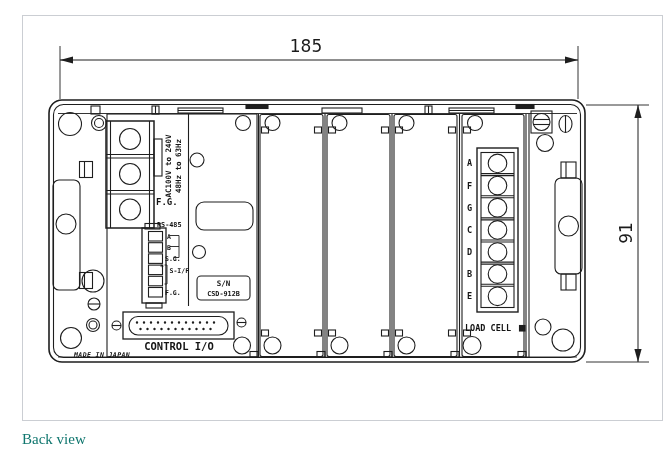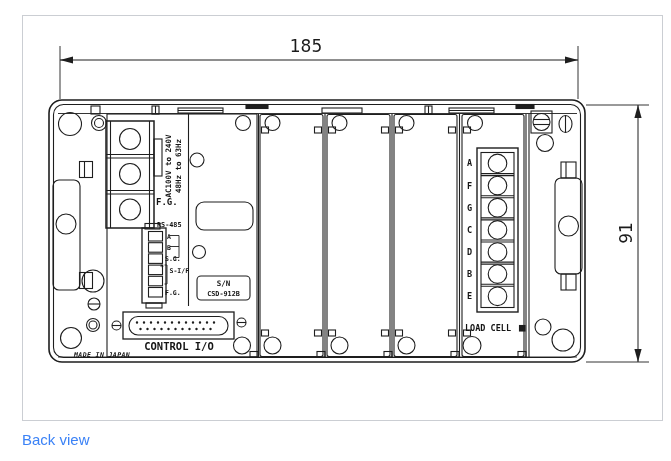--- a/index.html
+++ b/index.html
@@ -1,19 +1,19 @@
 <!DOCTYPE html>
 <html><head>
 <meta charset="utf-8">
 <style>
   html,body{margin:0;padding:0;background:#ffffff;}
   .stage{position:relative;width:671px;height:461px;background:#ffffff;overflow:hidden;
          font-family:"Liberation Sans",sans-serif;}
-  .caption{position:absolute;left:22px;top:431px;font-size:15px;color:#3b82f6;
-           font-family:Liberation Sans, sans-serif;}
+  .caption{position:absolute;left:22px;top:431px;font-size:15px;color:#0f766e;
+           font-family:Liberation Serif, serif;}
   svg{position:absolute;left:0;top:0;}
   .ln{stroke:#1e1e1e;fill:none;stroke-width:1.1;}
   .t{font-family:"DejaVu Sans Mono",monospace;fill:#141414;font-weight:600;}
   .dim{font-family:"DejaVu Sans",sans-serif;fill:#1b1b1b;font-weight:400;}
   .arrow{fill:#1e1e1e;stroke:none;}
 </style>
 </head>
 <body>
 
 <div class="stage">

